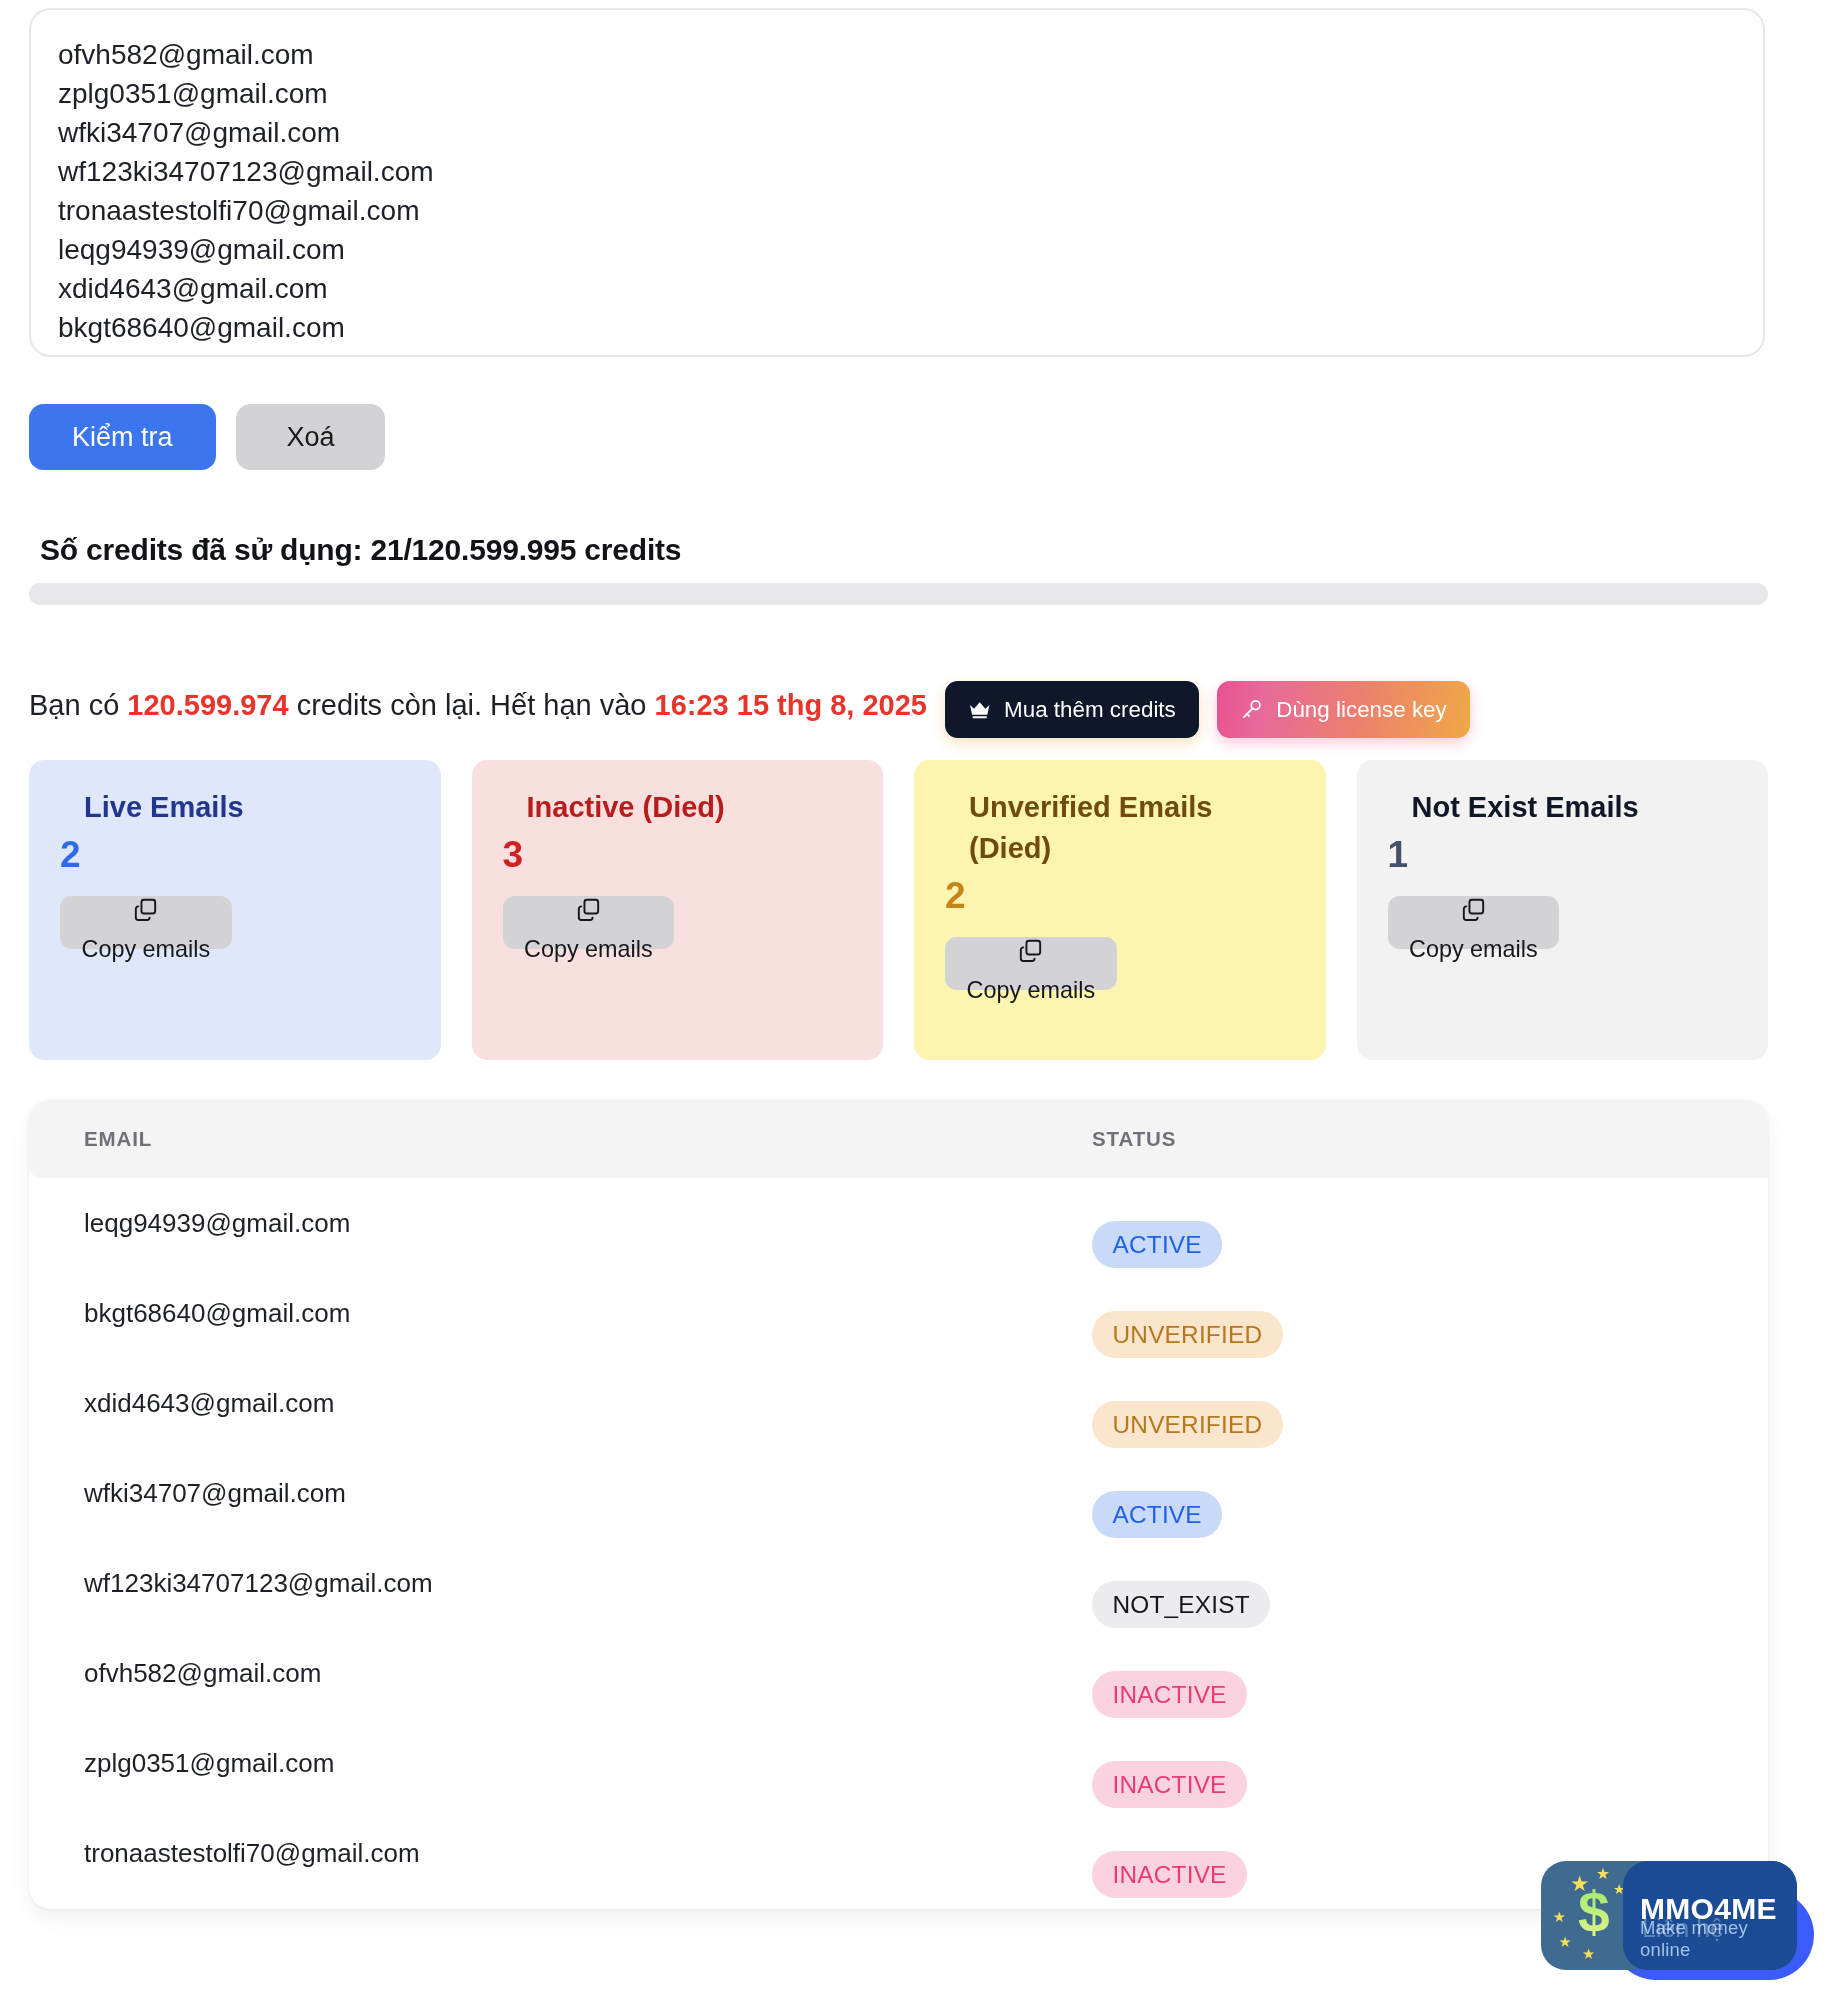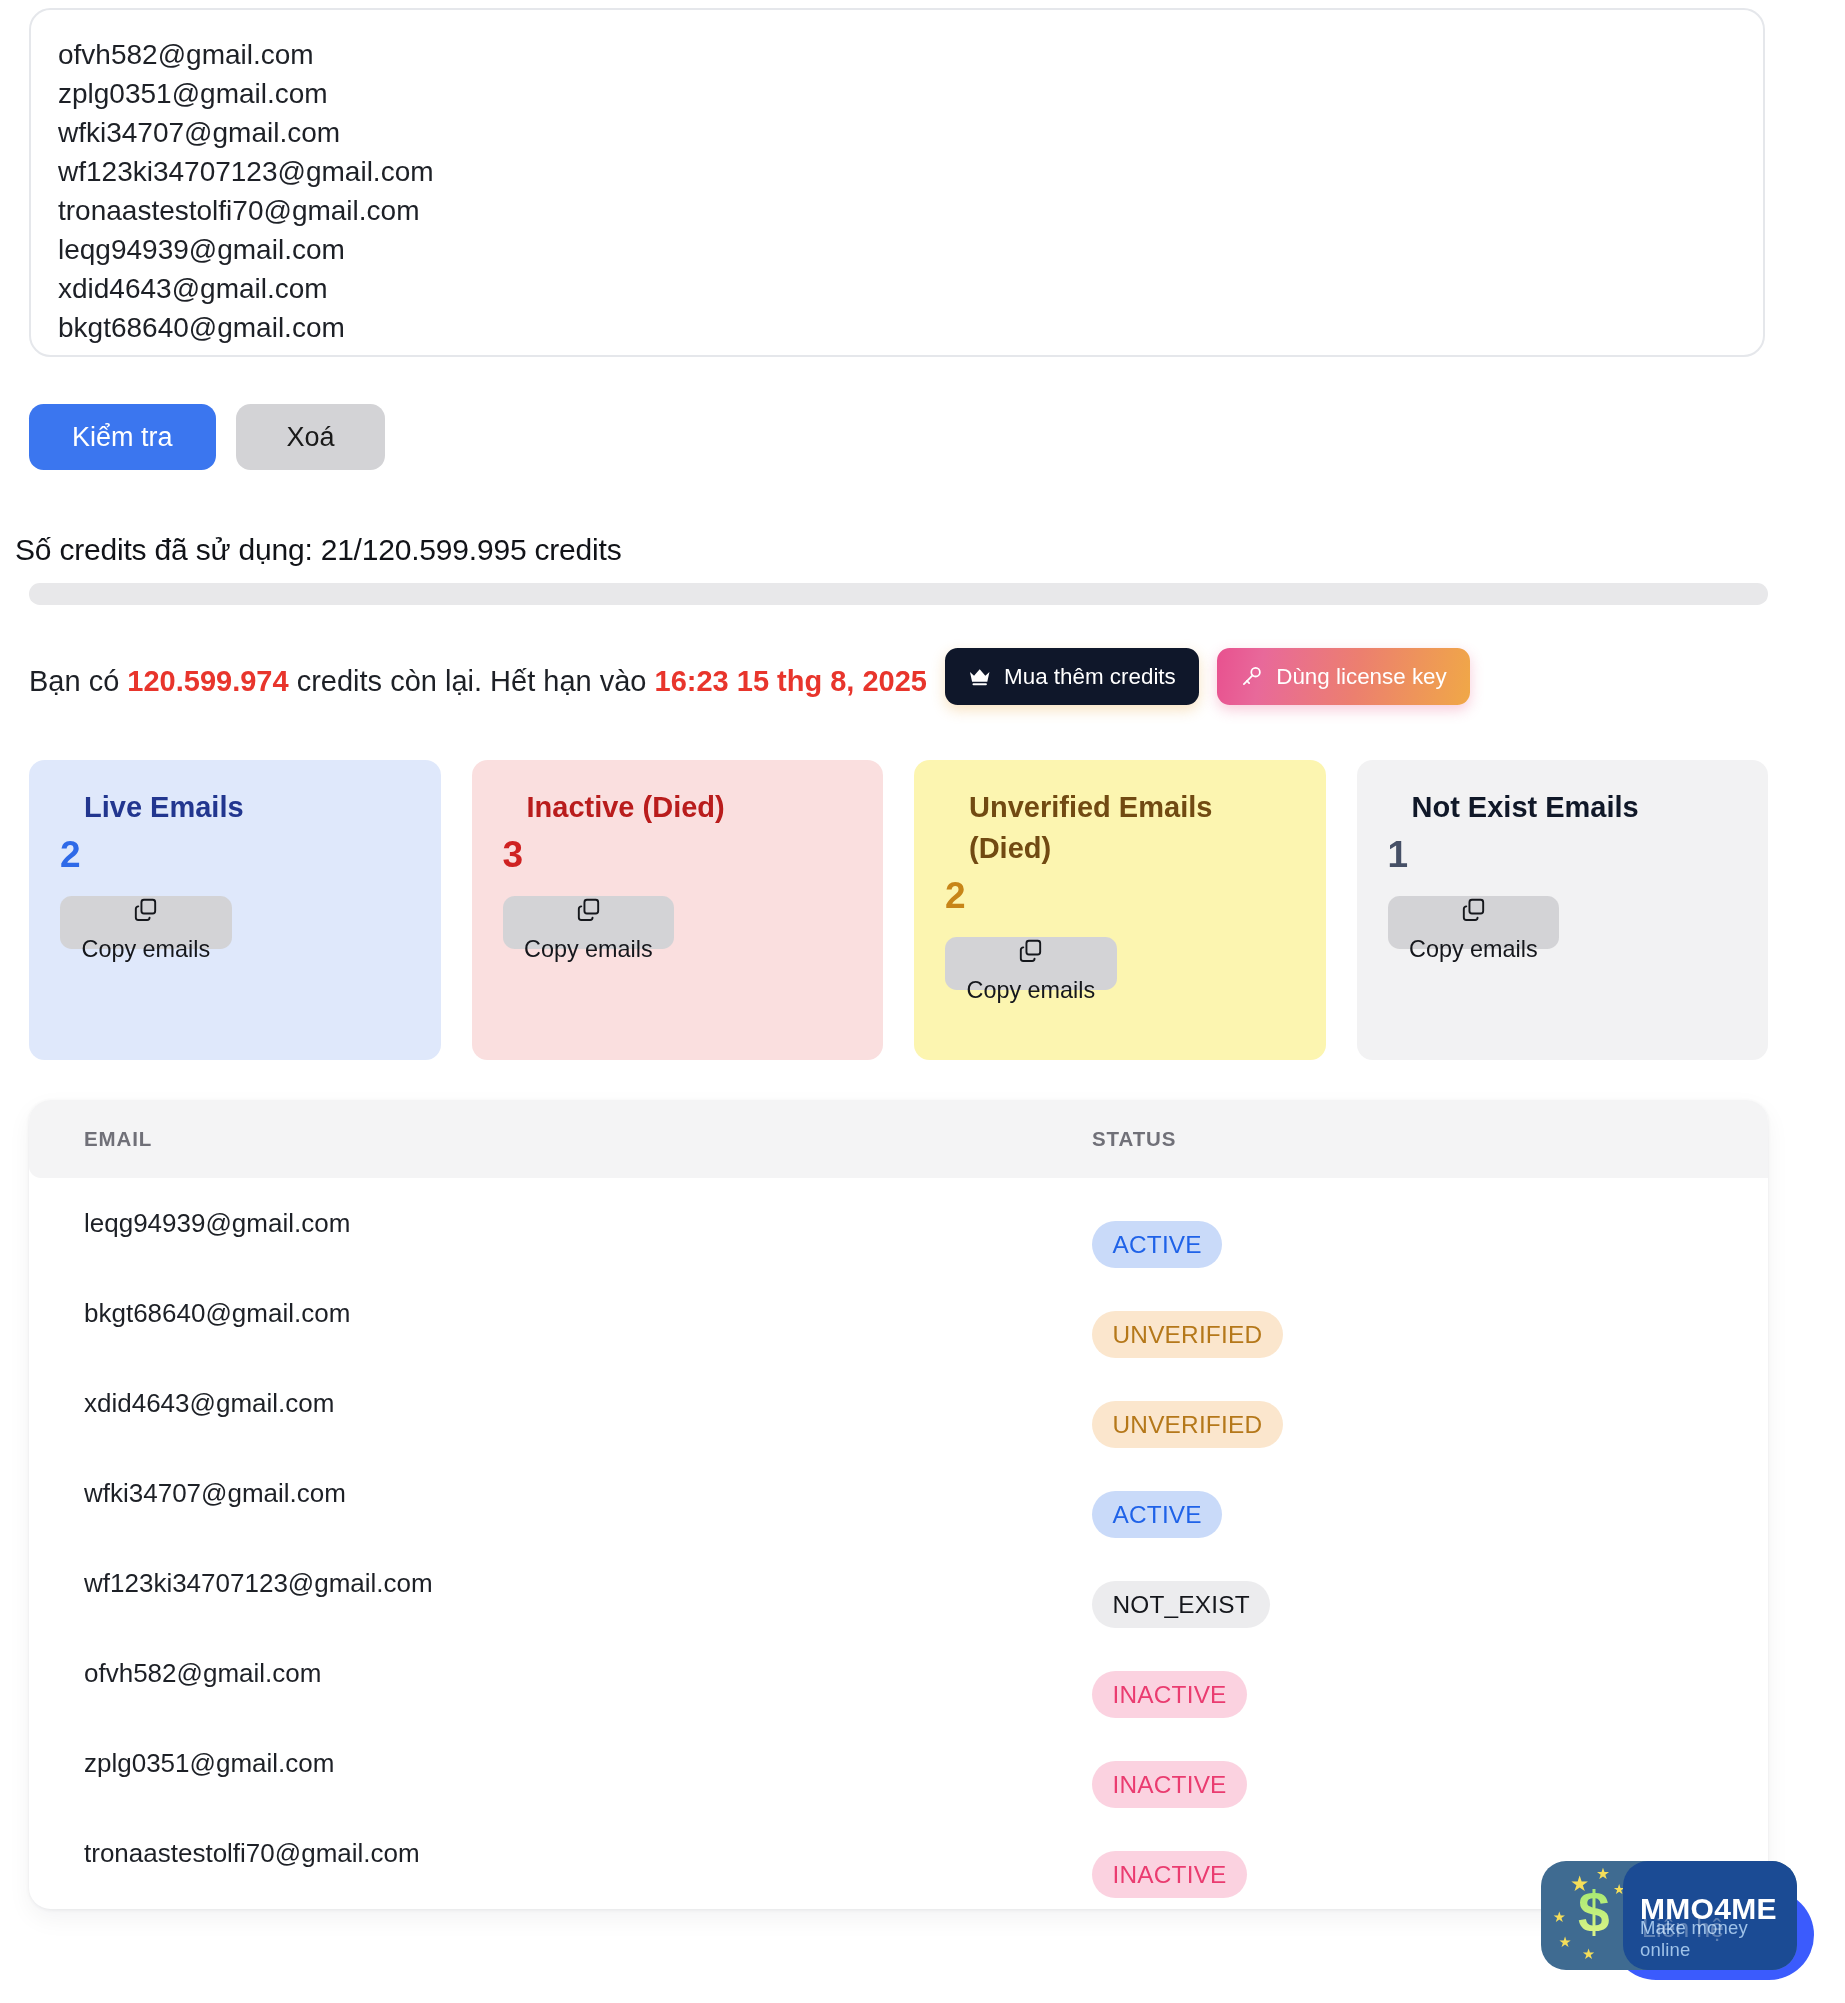--- a/index.html
+++ b/index.html
@@ -65,24 +65,24 @@
   }
   .btn-secondary {
     background: #d3d3d6;
     color: #1a1a1a;
     min-width: 149px;
   }
 
   
   .credits-heading {
     position: absolute;
-    left: 15px;
+    left: 40px;
     top: 533px;
     font-size: 30px;
-    font-weight: normal;
+    font-weight: bold;
     color: #111318;
     letter-spacing: -0.2px;
   }
 
   
   .progress-track {
     position: absolute;
     left: 29px;
     top: 583px;
     width: 1739px;
@@ -94,23 +94,23 @@
   .progress-fill {
     height: 100%;
     background: #3b76ef;
     border-radius: 10.7px;
   }
 
   
   .credits-info-row {
     position: absolute;
     left: 29px;
-    top: 648px;
+    top: 672px;
     display: flex;
-    align-items: flex-start;
+    align-items: flex-end;
     gap: 17.6px;
     height: 66px;
   }
   .credits-text {
     font-size: 29px;
     color: #1d2026;
     white-space: nowrap;
     line-height: 66px;
   }
   .credits-text .hl { color: #e8352c; font-weight: bold; }

